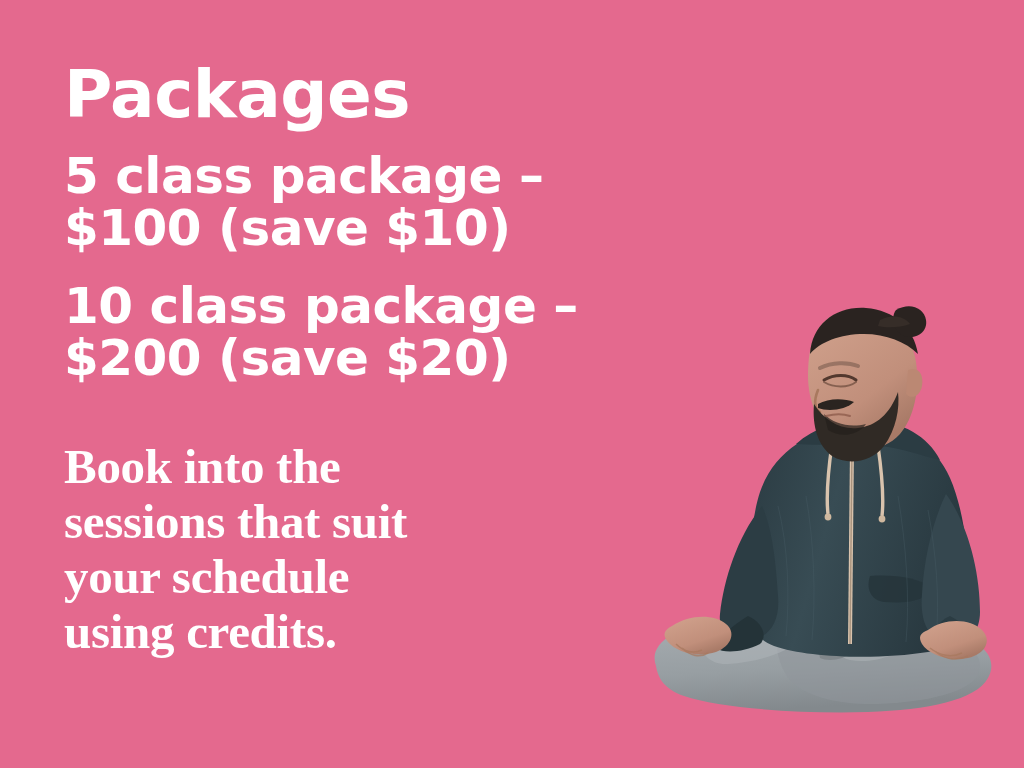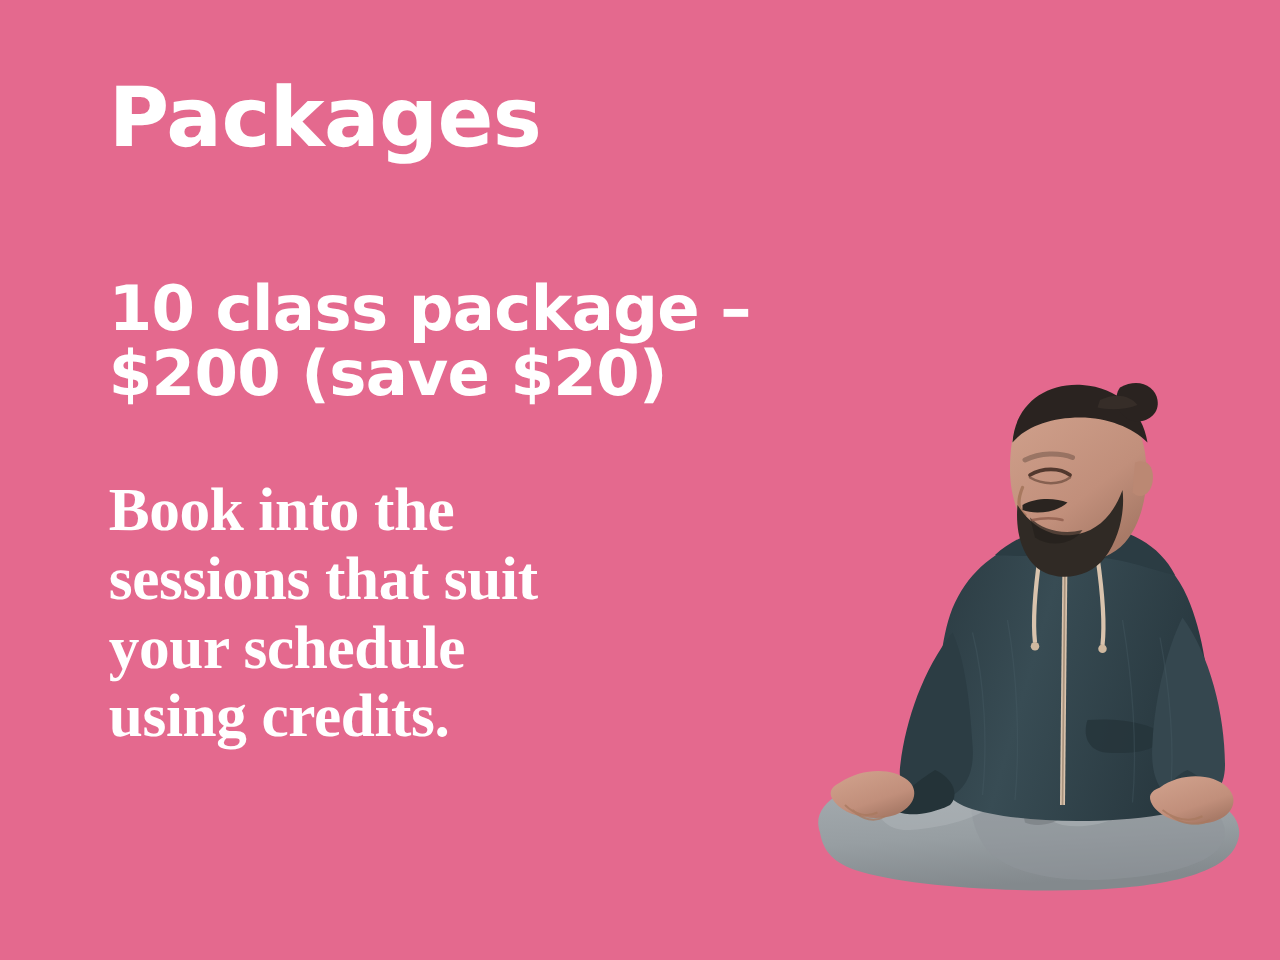--- a/index.html
+++ b/index.html
@@ -10,21 +10,21 @@
   #slide {
     position: relative;
     width: 1024px;
     height: 768px;
     overflow: hidden;
     background: #e4698e;
     font-family: "DejaVu Sans", sans-serif;
   }
   .text-column {
     position: absolute;
-    left: 87px;
+    left: 64px;
     top: 62px;
     width: 620px;
     z-index: 3;
   }
   .slide-title {
     color: #ffffff;
     font-size: 66px;
     font-weight: bold;
     line-height: 1.0;
     letter-spacing: -0.5px;
@@ -34,21 +34,21 @@
   .pkg-block {
     color: #ffffff;
     font-size: 50px;
     font-weight: bold;
     line-height: 1.04;
     letter-spacing: -0.5px;
     margin: 0;
     white-space: pre-line;
   }
   .pkg-block.second {
-    margin-top: 93px;
+    margin-top: 26px;
   }
   .body-block {
     color: #ffffff;
     font-size: 49px;
     font-weight: bold;
     line-height: 1.12;
     letter-spacing: -0.3px;
     margin-top: 56px;
     white-space: pre-line;
     font-family: Liberation Serif, serif;
@@ -68,20 +68,22 @@
   }
 </style>
 </head>
 <body>
 
 <div id="slide">
 
   <div class="text-column">
     <h1 class="slide-title">Packages</h1>
 
+    <p class="pkg-block">5 class package –
+$100 (save $10)</p>
 
     <p class="pkg-block second">10 class package –
 $200 (save $20)</p>
 
     <p class="body-block">Book into the
 sessions that suit
 your schedule
 using credits.</p>
   </div>
 

